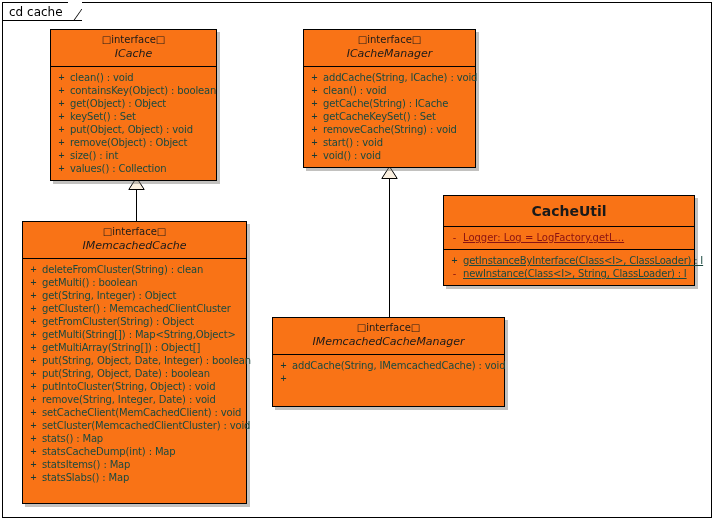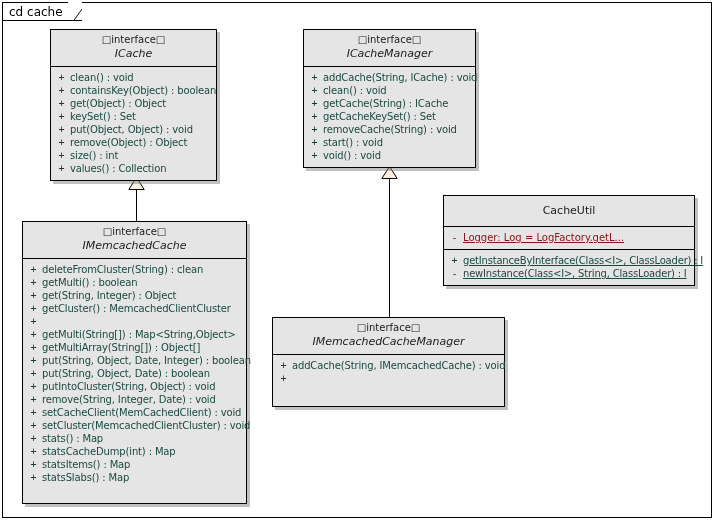--- a/index.html
+++ b/index.html
@@ -83,21 +83,21 @@
     width: 14px;
     height: 1px;
     background: #000;
   }
 
   
   .uml-class {
     position: absolute;
     box-sizing: border-box;
     border: 1px solid #000000;
-    background: #e5e5e5;
+    background: #f97316;
     box-shadow: 3px 3px 0 rgba(120,118,112,0.45);
   }
   .uml-head {
     padding: 4px 4px 5px 4px;
     text-align: center;
     border-bottom: 1px solid #000000;
   }
   .stereotype {
     font-size: 10px;
     color: #1a1a1a;
@@ -112,22 +112,22 @@
     font-size: 11px;
     font-weight: normal;
     font-style: italic;
     color: #1a1a1a;
     line-height: 14px;
     margin-top: 1px;
     white-space: nowrap;
   }
   .cls-name.plain {
     font-style: normal;
-    font-weight: normal;
-    font-size: 11px;
+    font-weight: bold;
+    font-size: 14px;
   }
   .compartment {
     padding: 4px 2px 5px 2px;
   }
   .compartment + .compartment {
     border-top: 1px solid #000000;
   }
   .member {
     display: flex;
     align-items: baseline;
@@ -301,20 +301,21 @@
       <div class="member">
         <span class="vis">+</span>
         <span class="sig">get(String, Integer) : Object</span>
       </div>
       <div class="member">
         <span class="vis">+</span>
         <span class="sig">getCluster() : MemcachedClientCluster</span>
       </div>
       <div class="member">
         <span class="vis">+</span>
+        <span class="sig">getFromCluster(String) : Object</span>
       </div>
       <div class="member">
         <span class="vis">+</span>
         <span class="sig">getMulti(String[]) : Map&lt;String,Object&gt;</span>
       </div>
       <div class="member">
         <span class="vis">+</span>
         <span class="sig">getMultiArray(String[]) : Object[]</span>
       </div>
       <div class="member">

